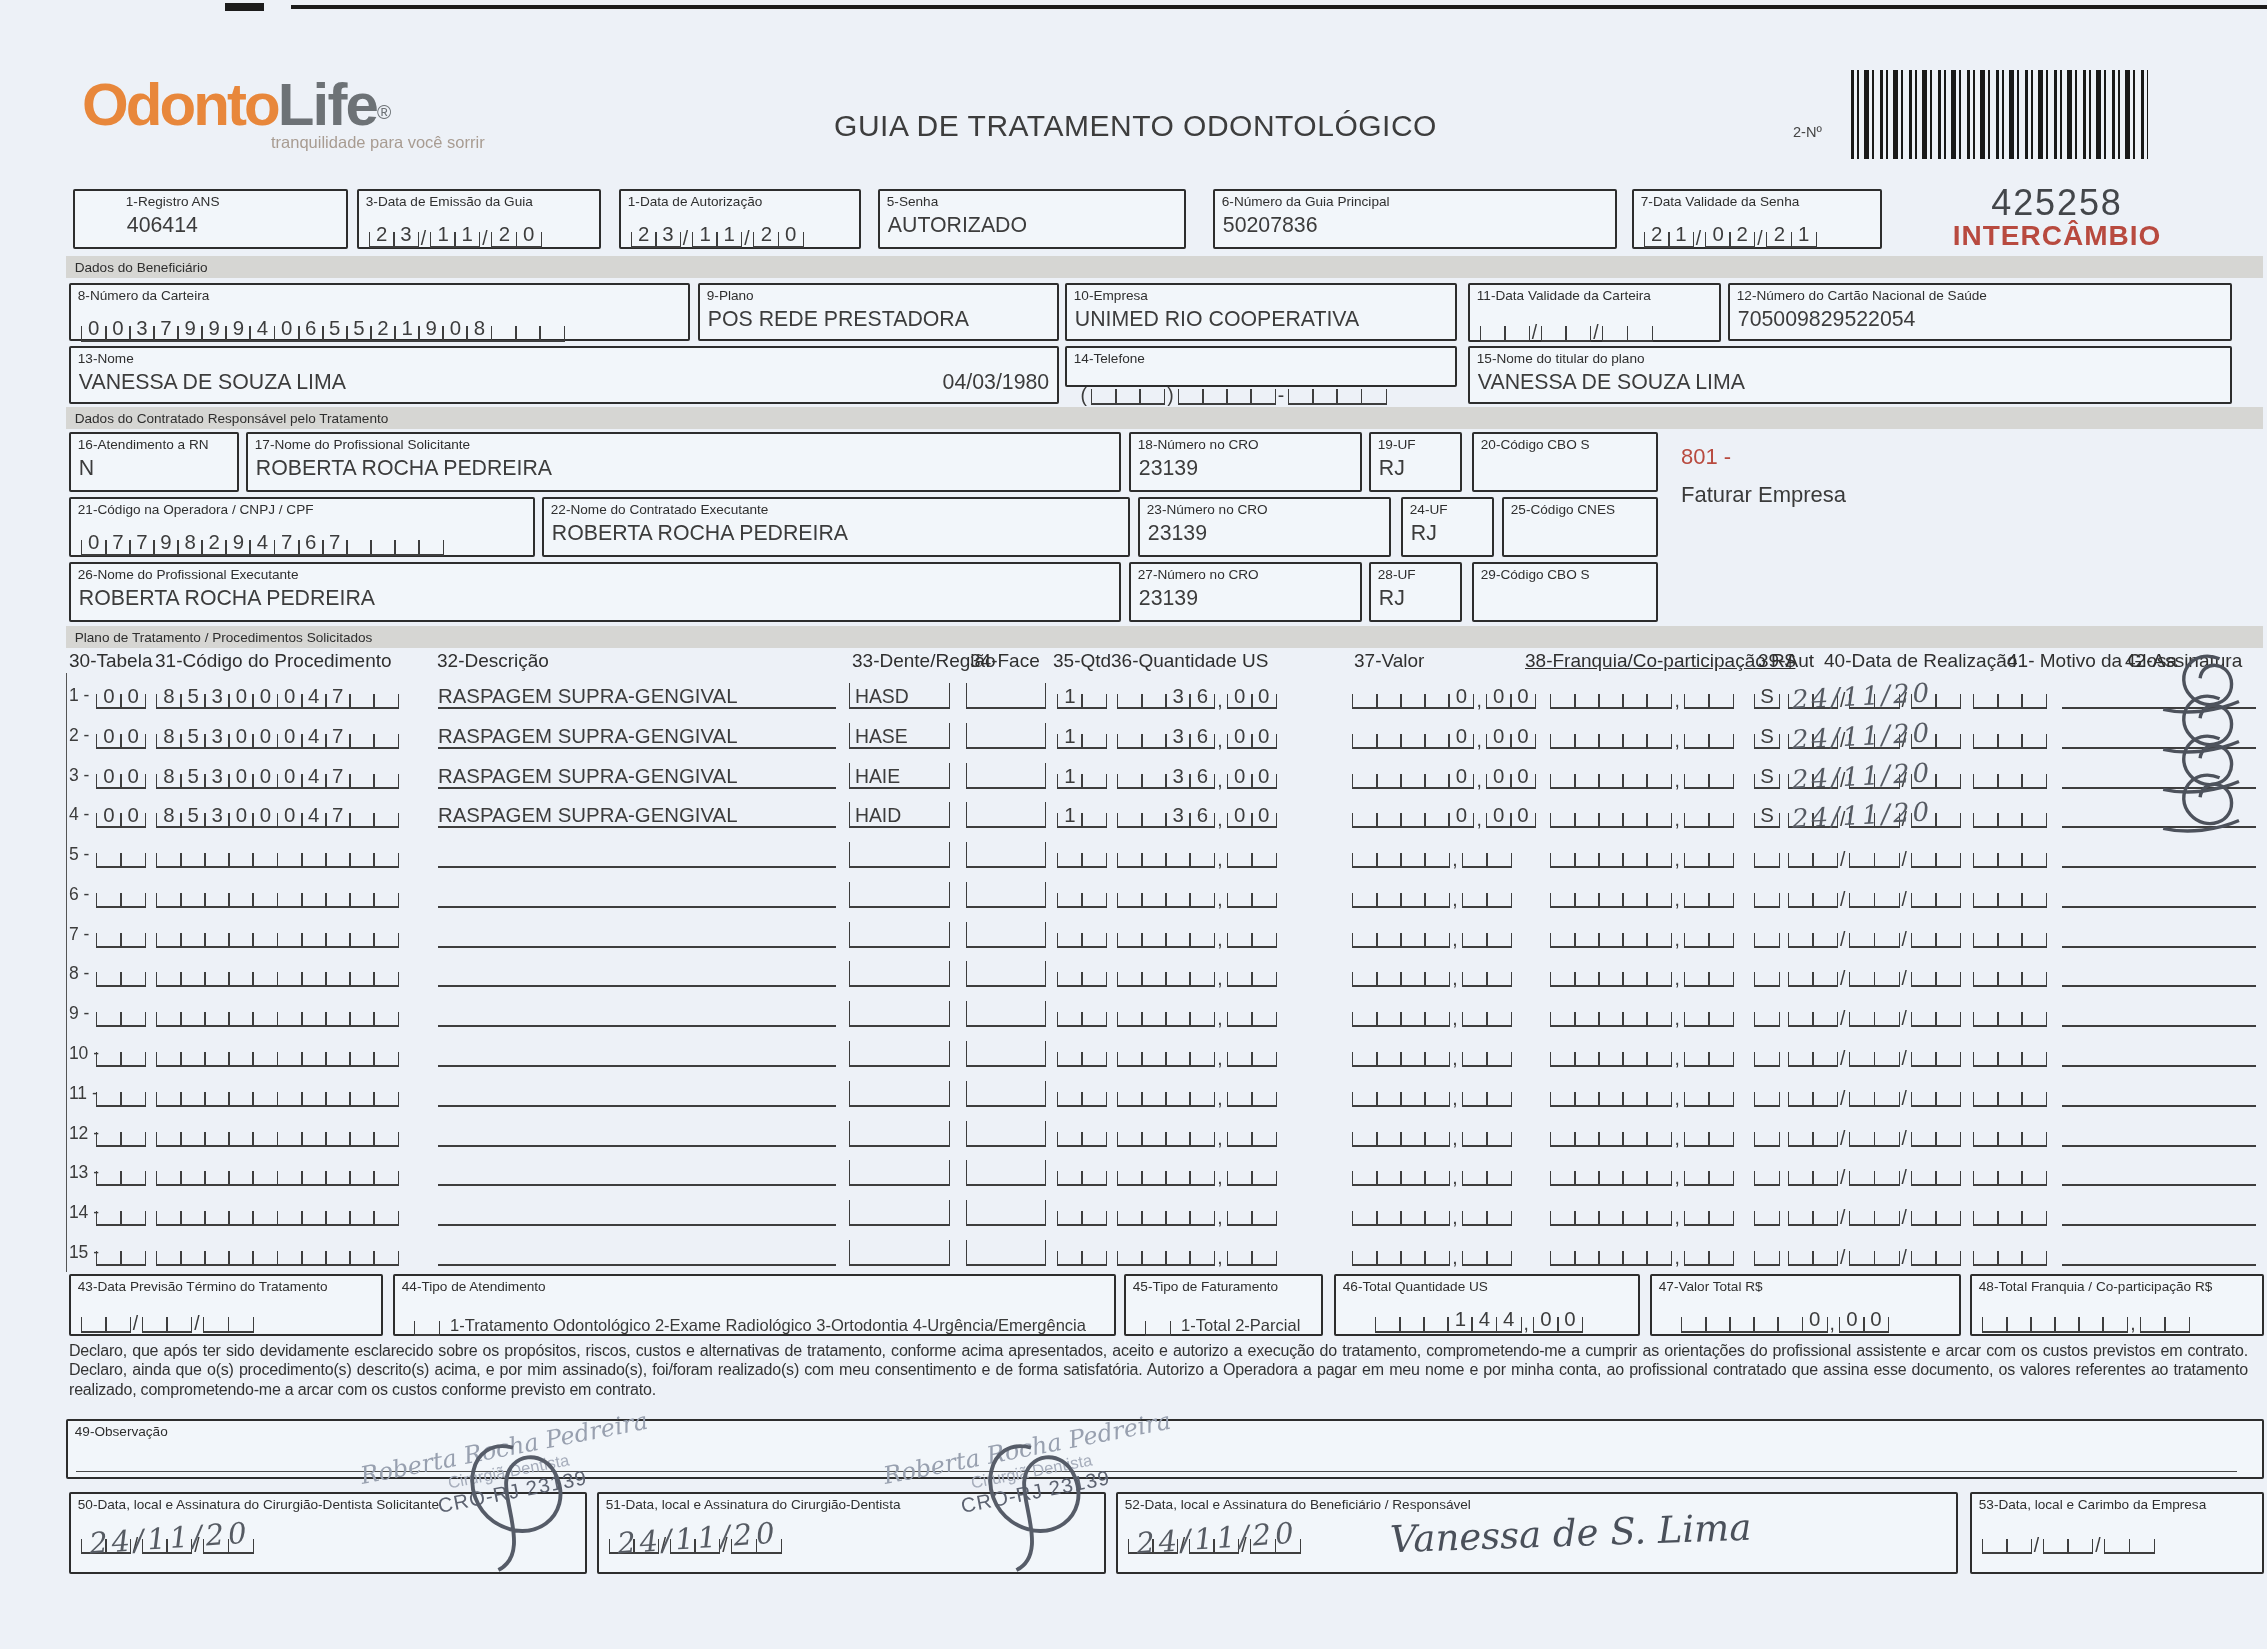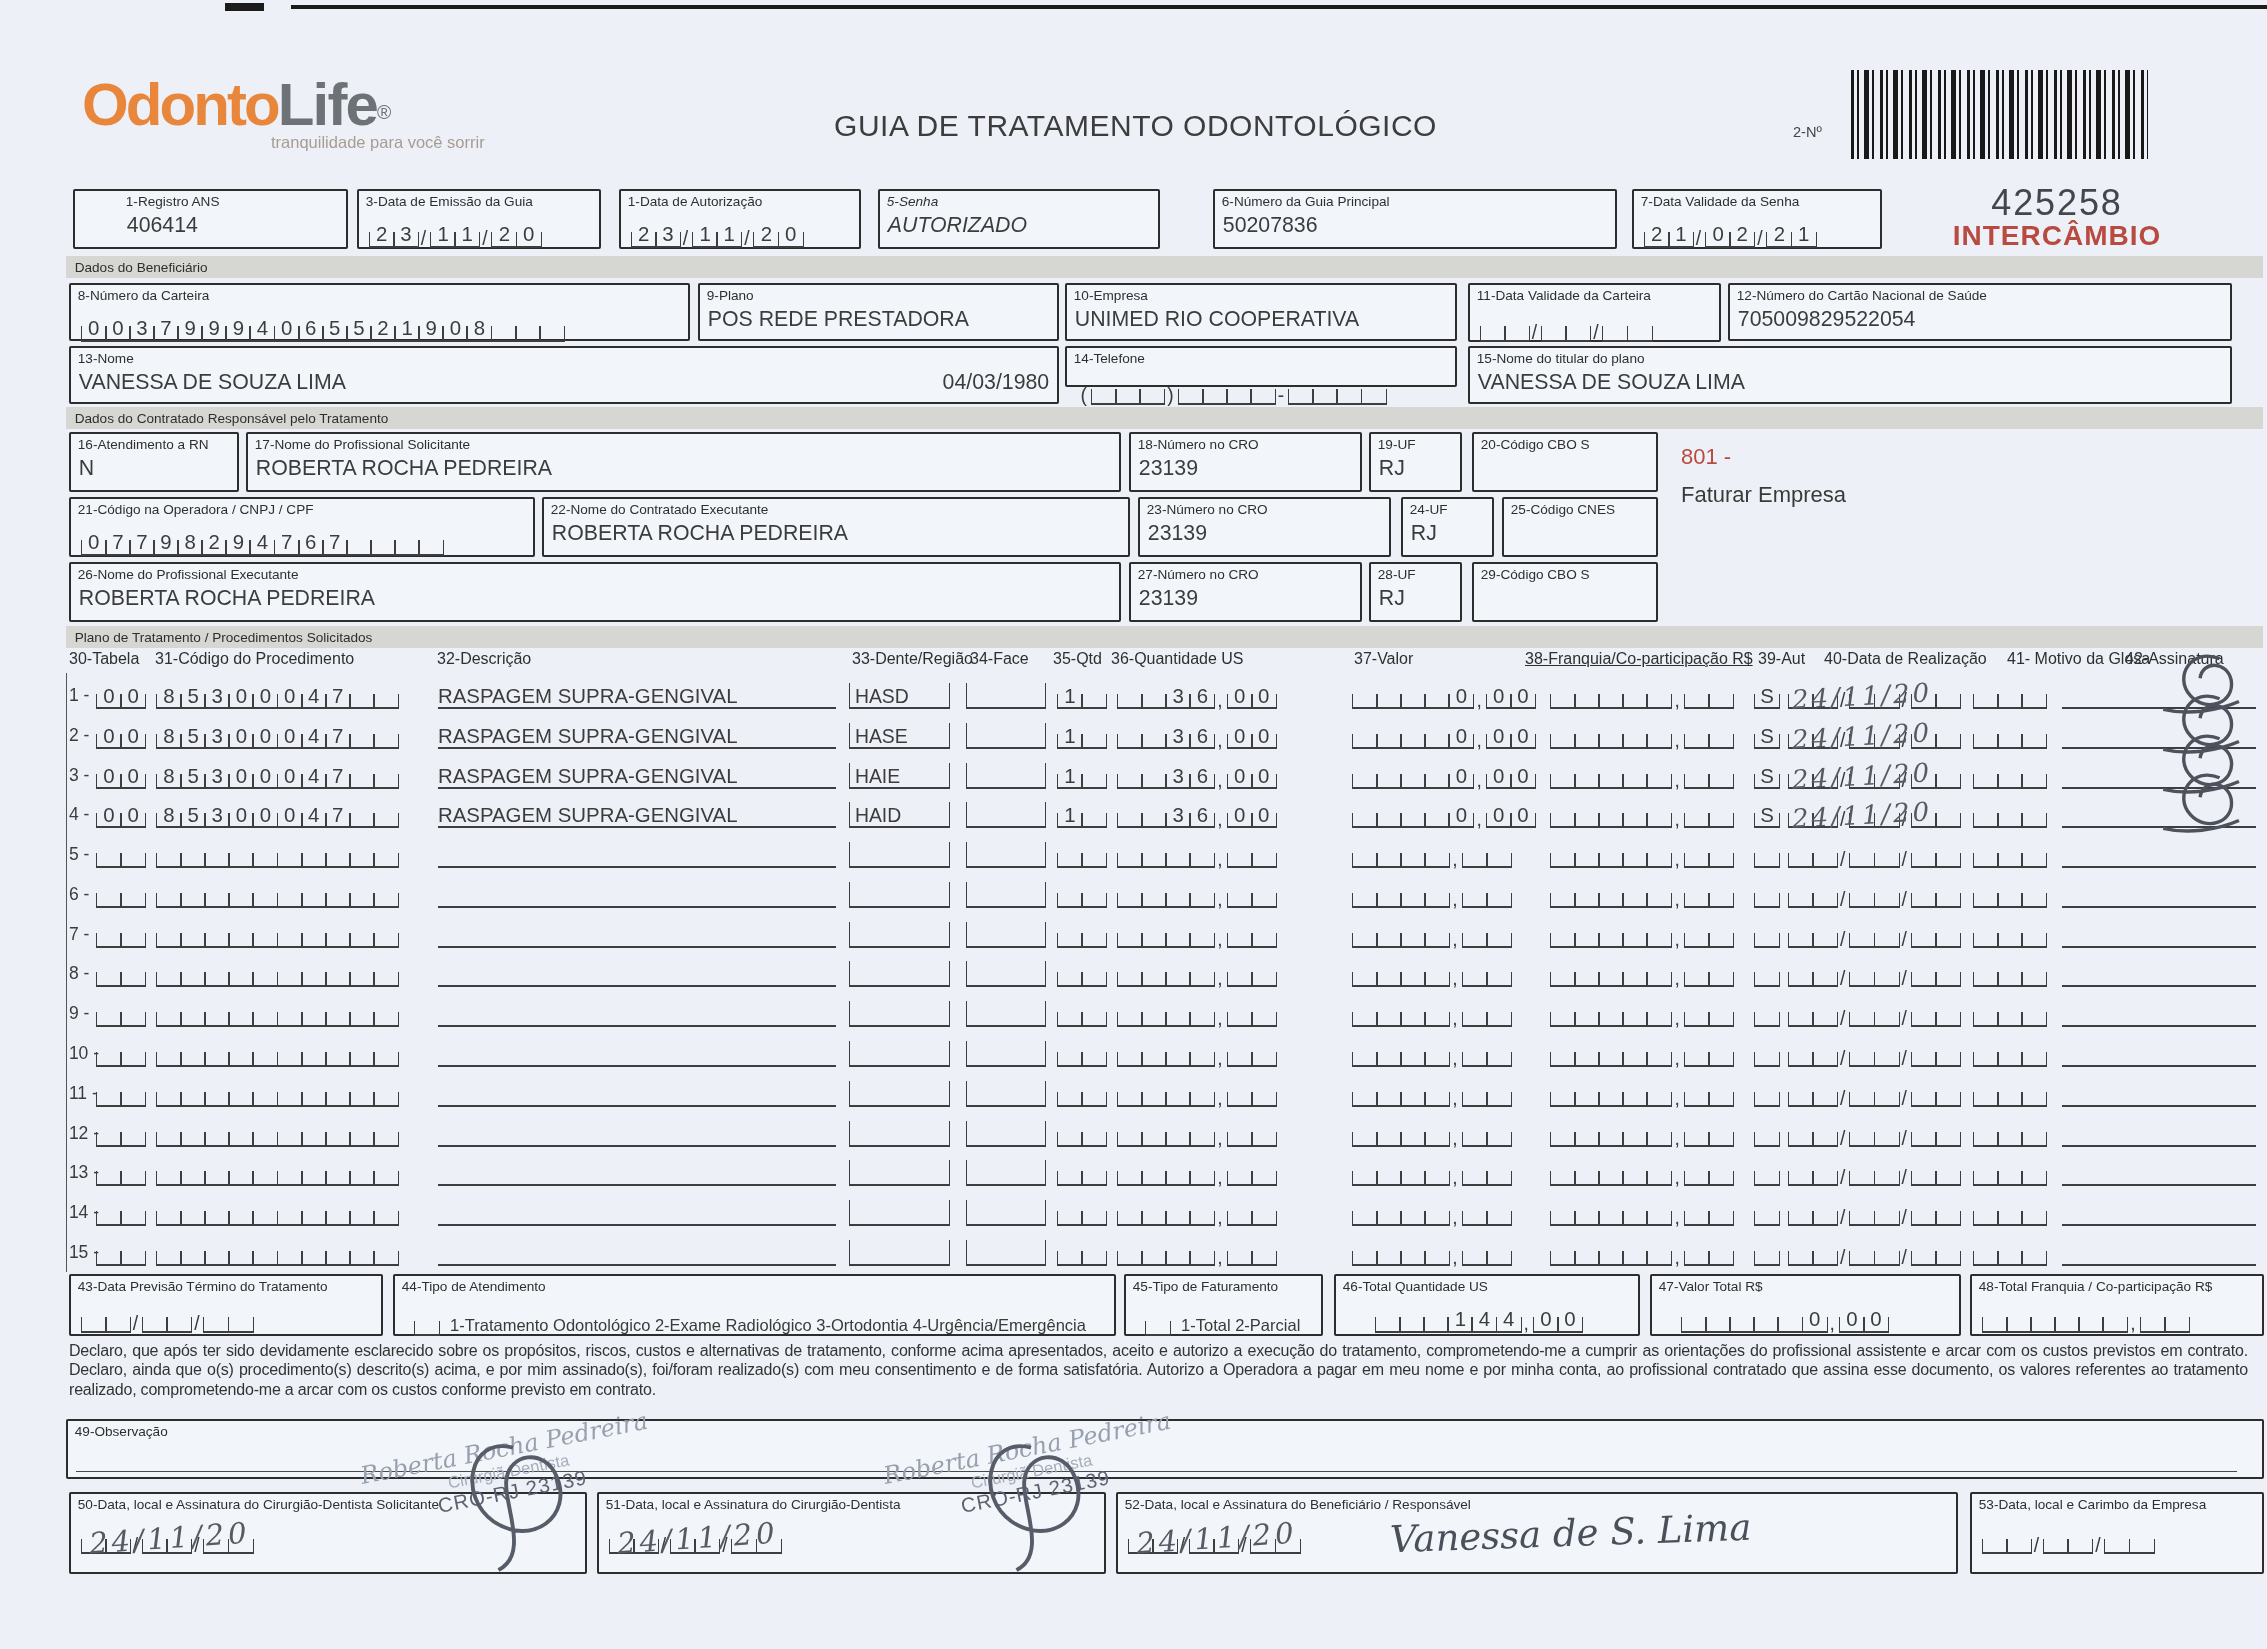--- a/index.html
+++ b/index.html
@@ -25,21 +25,21 @@
   .logo .reg{font-size:19.4px;color:#6d7276;vertical-align:super;}
   .logo .tag{display:block;margin:-5.8px 0 0 189px;font-size:16.5px;color:#a89c92;}
   .title{position:absolute;left:767px;top:109px;width:737px;text-align:center;font-size:30px;color:#3d3d3d;letter-spacing:0.5px;}
   .barcode{position:absolute;left:1851px;top:70px;width:297px;height:89px;background:repeating-linear-gradient(90deg,#191919 0 2.9px,transparent 2.9px 5.8px,#191919 5.8px 7.8px,transparent 7.8px 12.6px,#191919 12.6px 18.4px,transparent 18.4px 21.3px,#191919 21.3px 23px,transparent 23px 29px);}
   .bclabel{position:absolute;left:1793px;top:124px;font-size:14.6px;color:#454545;}
   .guideno{position:absolute;left:1926px;top:182px;width:262px;text-align:center;font-size:36px;color:#43464a;letter-spacing:1.9px;}
   .intercambio{position:absolute;left:1926px;top:220px;width:262px;text-align:center;font-size:28px;font-weight:bold;color:#b84a3f;letter-spacing:1px;}
   .rednote{position:absolute;left:1681px;top:444px;font-size:22px;color:#b84a3f;}
   .rednote .sub{display:block;margin-top:11.6px;font-size:22px;color:#3a3a3a;}
   
-  .theadlbl{position:absolute;top:650px;font-size:16px;color:#2f2f2f;white-space:nowrap;}
+  .theadlbl{position:absolute;top:650px;font-size:19px;color:#2f2f2f;white-space:nowrap;}
   #proc-rows{position:absolute;left:66px;top:673px;width:2202px;height:599px;border-left:1.9px solid #555;}
   .prow{position:absolute;left:0;width:2202px;height:40px;}
   .prow .rnum{position:absolute;bottom:6.8px;font-size:17.5px;color:#3c3c3c;}
   .prow .comb{position:absolute;bottom:3.9px;}
   .dline{position:absolute;bottom:3.9px;height:26px;border-bottom:2.9px solid #3e3e3e;font-size:20.4px;line-height:26px;white-space:nowrap;color:#3c3c3c;box-sizing:border-box;}
   .wcell{position:absolute;bottom:3.9px;height:26px;border-left:1.9px solid #3e3e3e;border-right:1.9px solid #3e3e3e;border-bottom:2.9px solid #3e3e3e;font-size:19.4px;line-height:26px;padding:0 4.9px;box-sizing:border-box;color:#3c3c3c;}
   .hand{font-family:"DejaVu Serif",serif;font-style:italic;color:#565b63;}
   .rowhand{position:absolute;bottom:1.9px;font-size:26px;letter-spacing:2.9px;transform:rotate(-3deg);white-space:nowrap;}
   .scr{position:absolute;bottom:-9.7px;}
   
@@ -121,21 +121,21 @@
         </span>
         <span class="sep">/</span>
         <span class="cell">
           <i>2</i>
         </span>
         <span class="cell">
           <i>0</i>
         </span>
       </span>
   </div>
-  <div class="fbox" style="left:878px;top:189px;width:282px;height:60px;font-style:italic;">
+  <div class="fbox" style="left:878px;top:189px;width:308px;height:60px;">
     <span class="lbl">5-Senha</span>
     <div class="val">AUTORIZADO</div>
   </div>
   <div class="fbox" style="left:1213px;top:189px;width:404px;height:60px;">
     <span class="lbl">6-Número da Guia Principal</span>
     <div class="val">50207836</div>
   </div>
   <div class="fbox" style="left:1632px;top:189px;width:250px;height:60px;">
     <span class="lbl">7-Data Validade da Senha</span>
     <span class="comb">

